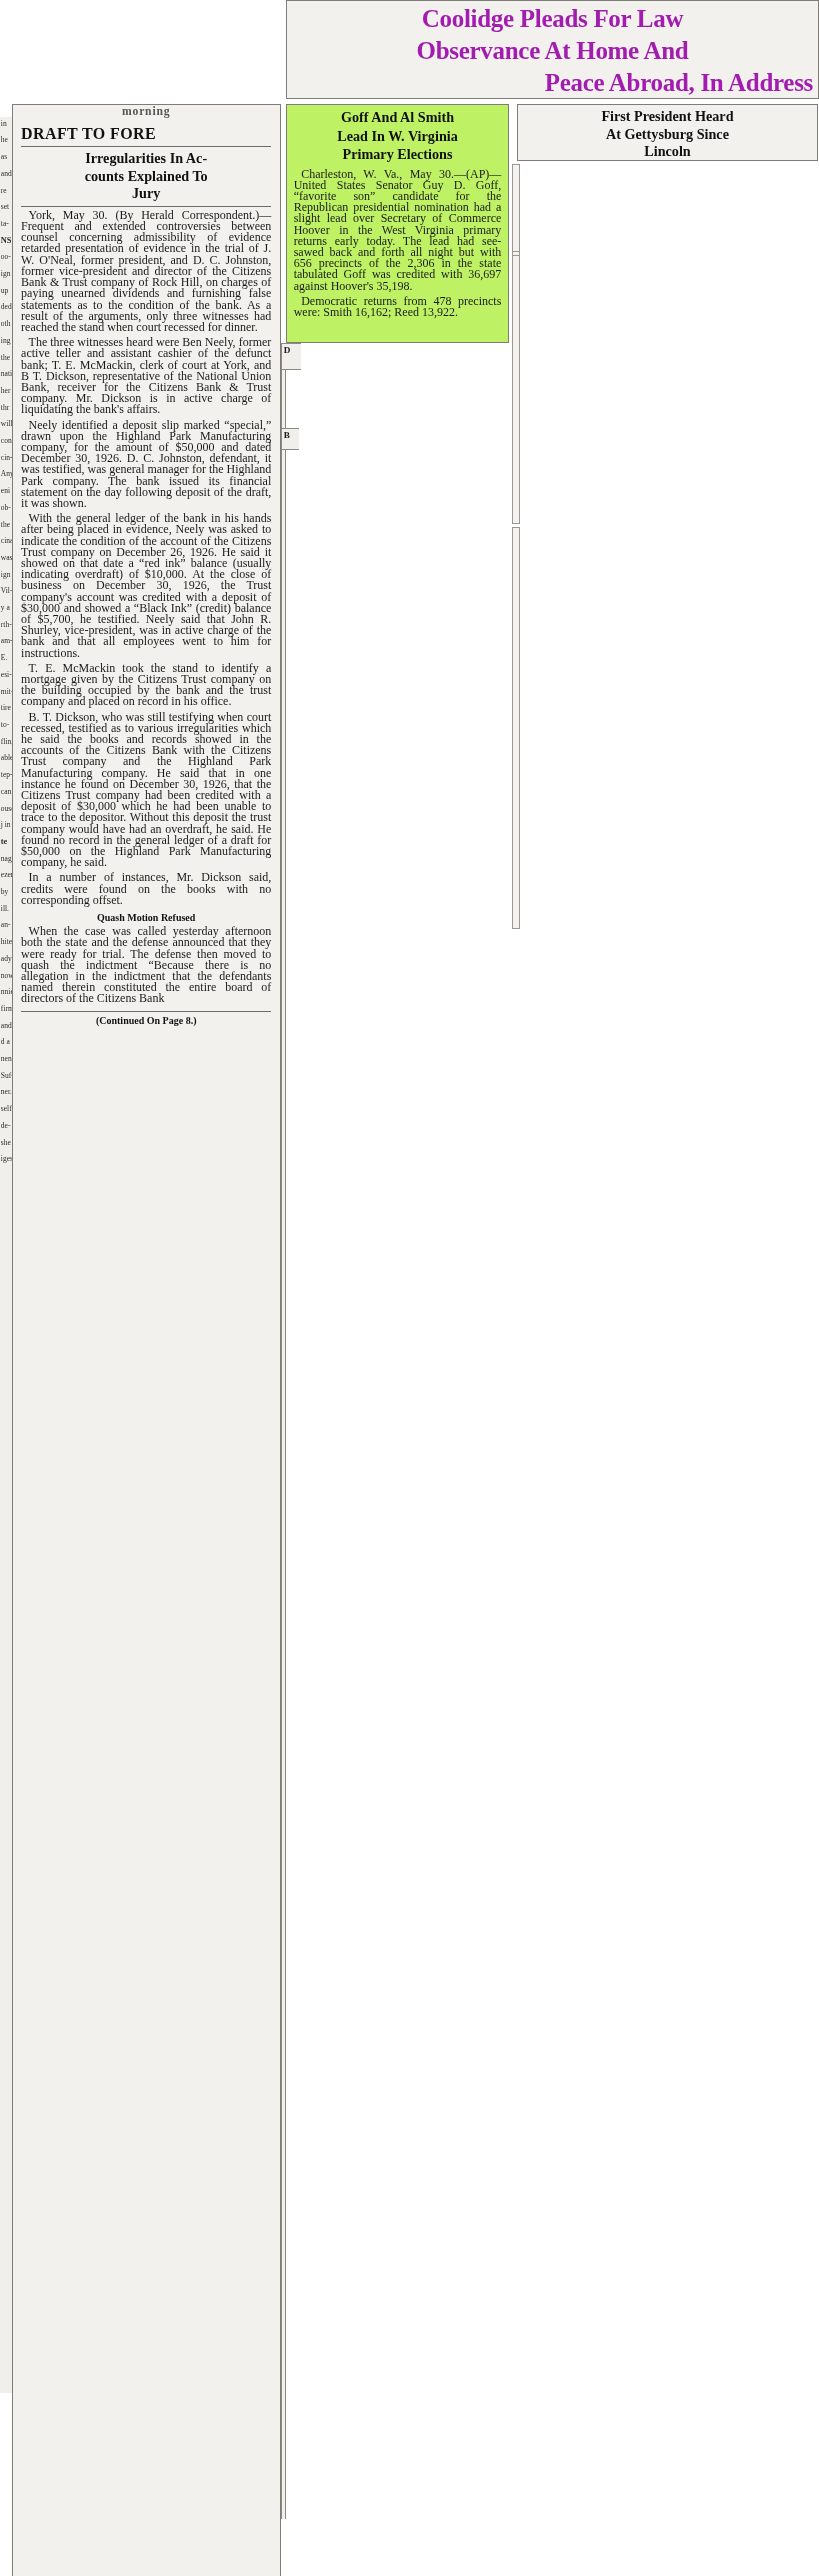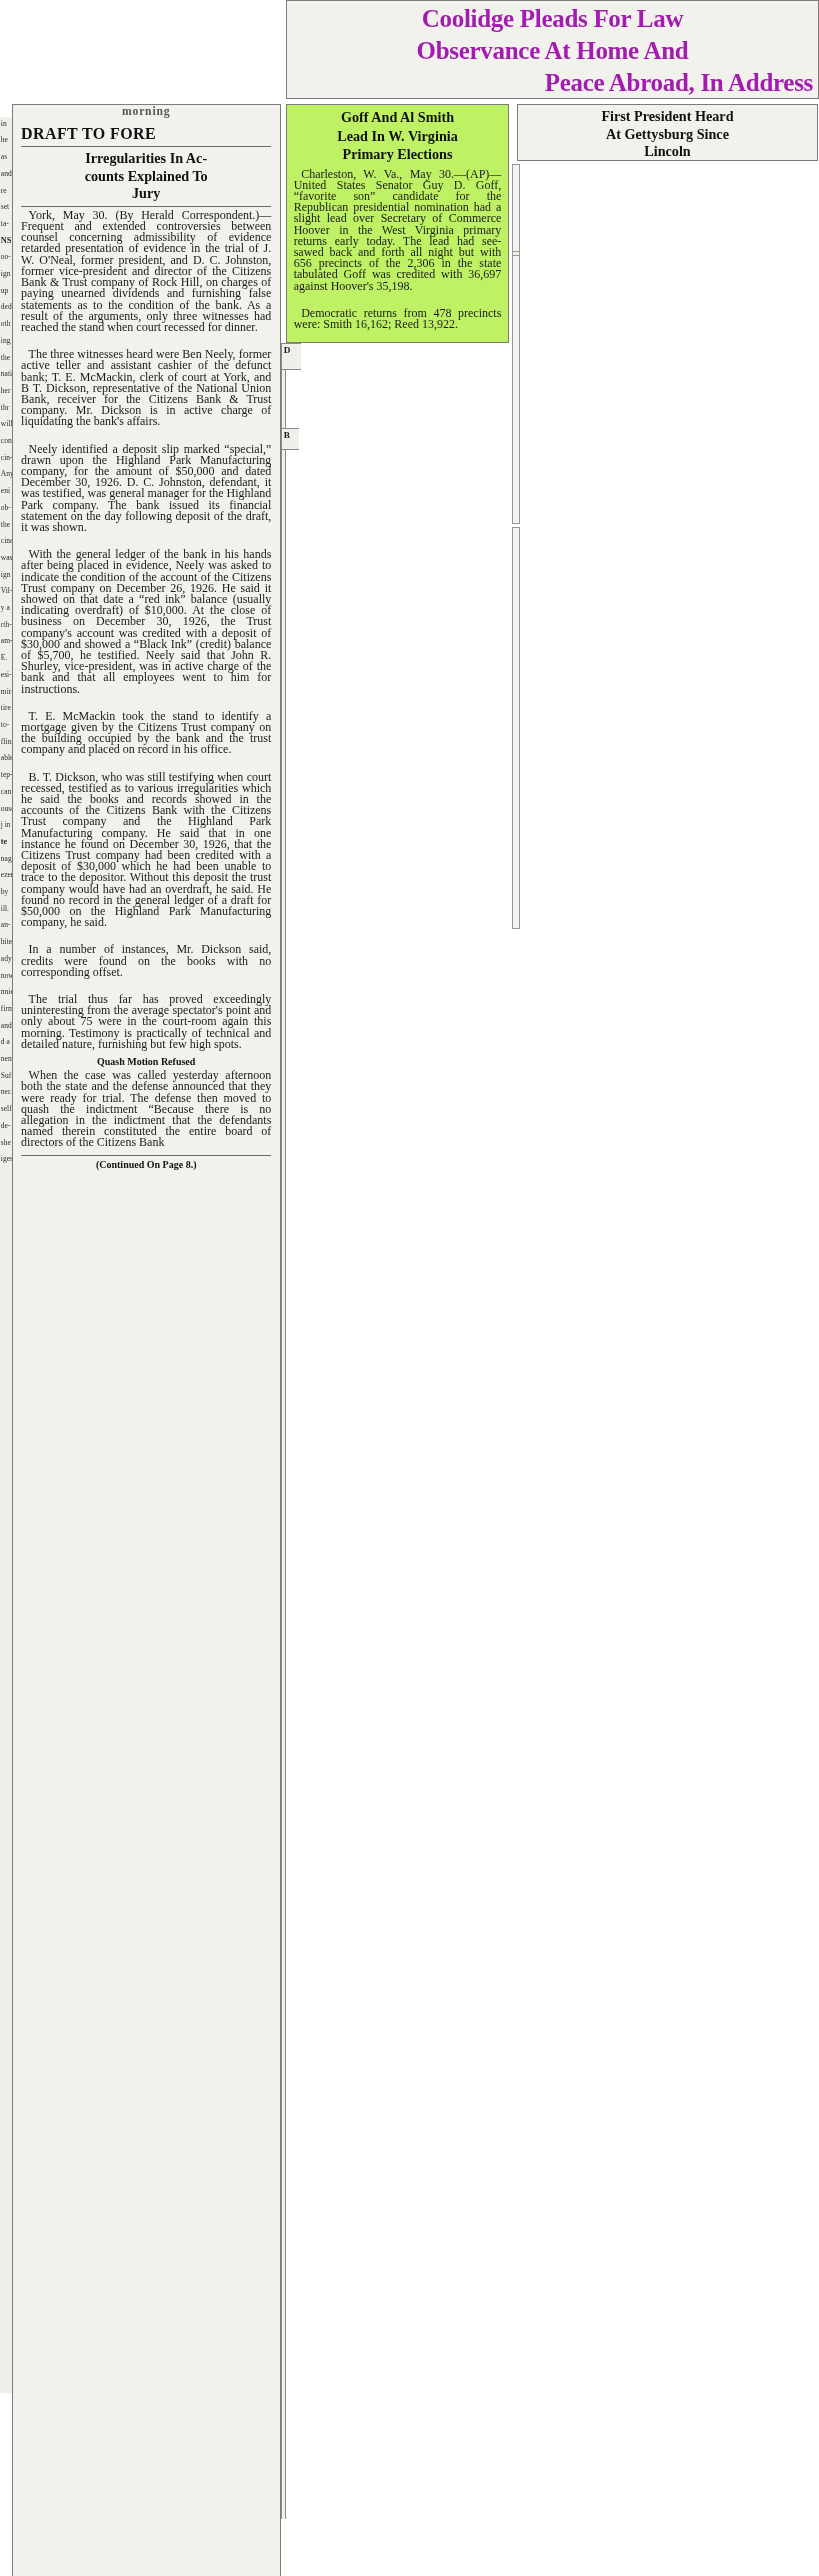--- a/index.html
+++ b/index.html
@@ -163,21 +163,21 @@
   .body p {
     margin: 0;
     text-indent: 7.5px;
     font-size: 12px;
     line-height: 11.2px;
     text-align: justify;
     color: #1a1a1a;
     font-family: "Liberation Serif", serif;
     -webkit-font-smoothing: none;
   }
-  .body p + p { margin-top: 16px; }
+  .body p + p { margin-top: 4px; }
 
   
   .stub {
     position: absolute;
     background: #f1efeb;
     border-left: 0.8px solid #8d8a84;
     border-top: 0.8px solid #8d8a84;
     border-bottom: 0.8px solid #8d8a84;
     box-sizing: border-box;
     font-size: 9.2px;
@@ -313,21 +313,20 @@
   <div class="hl2">Jury</div>
   <div class="rule"></div>
   <div class="body">
     <p>York, May 30. (By Herald Correspondent.)—Frequent and extended controversies between counsel concerning admissibility of evidence retarded presentation of evidence in the trial of J. W. O'Neal, former president, and D. C. Johnston, former vice-president and director of the Citizens Bank &amp; Trust company of Rock Hill, on charges of paying unearned dividends and furnishing false statements as to the condition of the bank. As a result of the arguments, only three witnesses had reached the stand when court recessed for dinner.</p>
     <p>The three witnesses heard were Ben Neely, former active teller and assistant cashier of the defunct bank; T. E. McMackin, clerk of court at York, and B T. Dickson, representative of the National Union Bank, receiver for the Citizens Bank &amp; Trust company. Mr. Dickson is in active charge of liquidating the bank's affairs.</p>
     <p>Neely identified a deposit slip marked “special,” drawn upon the Highland Park Manufacturing company, for the amount of $50,000 and dated December 30, 1926. D. C. Johnston, defendant, it was testified, was general manager for the Highland Park company. The bank issued its financial statement on the day following deposit of the draft, it was shown.</p>
     <p>With the general ledger of the bank in his hands after being placed in evidence, Neely was asked to indicate the condition of the account of the Citizens Trust company on December 26, 1926. He said it showed on that date a “red ink” balance (usually indicating overdraft) of $10,000. At the close of business on December 30, 1926, the Trust company's account was credited with a deposit of $30,000 and showed a “Black Ink” (credit) balance of $5,700, he testified. Neely said that John R. Shurley, vice-president, was in active charge of the bank and that all employees went to him for instructions.</p>
     <p>T. E. McMackin took the stand to identify a mortgage given by the Citizens Trust company on the building occupied by the bank and the trust company and placed on record in his office.</p>
     <p>B. T. Dickson, who was still testifying when court recessed, testified as to various irregularities which he said the books and records showed in the accounts of the Citizens Bank with the Citizens Trust company and the Highland Park Manufacturing company. He said that in one instance he found on December 30, 1926, that the Citizens Trust company had been credited with a deposit of $30,000 which he had been unable to trace to the depositor. Without this deposit the trust company would have had an overdraft, he said. He found no record in the general ledger of a draft for $50,000 on the Highland Park Manufacturing company, he said.</p>
     <p>In a number of instances, Mr. Dickson said, credits were found on the books with no corresponding offset.</p>
-    <p>The trial thus far has proved exceedingly uninteresting from the average spectator's point and only about 75 were in the court-room again this morning. Testimony is practically of technical and detailed nature, furnishing but few high spots.</p>
   </div>
   <div class="subhd">Quash Motion Refused</div>
   <div class="body">
     <p>When the case was called yesterday afternoon both the state and the defense announced that they were ready for trial. The defense then moved to quash the indictment “Because there is no allegation in the indictment that the defendants named therein constituted the entire board of directors of the Citizens Bank</p>
   </div>
   <div class="contd">(Continued On Page 8.)</div>
 </div>
 
 <div class="edge-right"></div>
 

